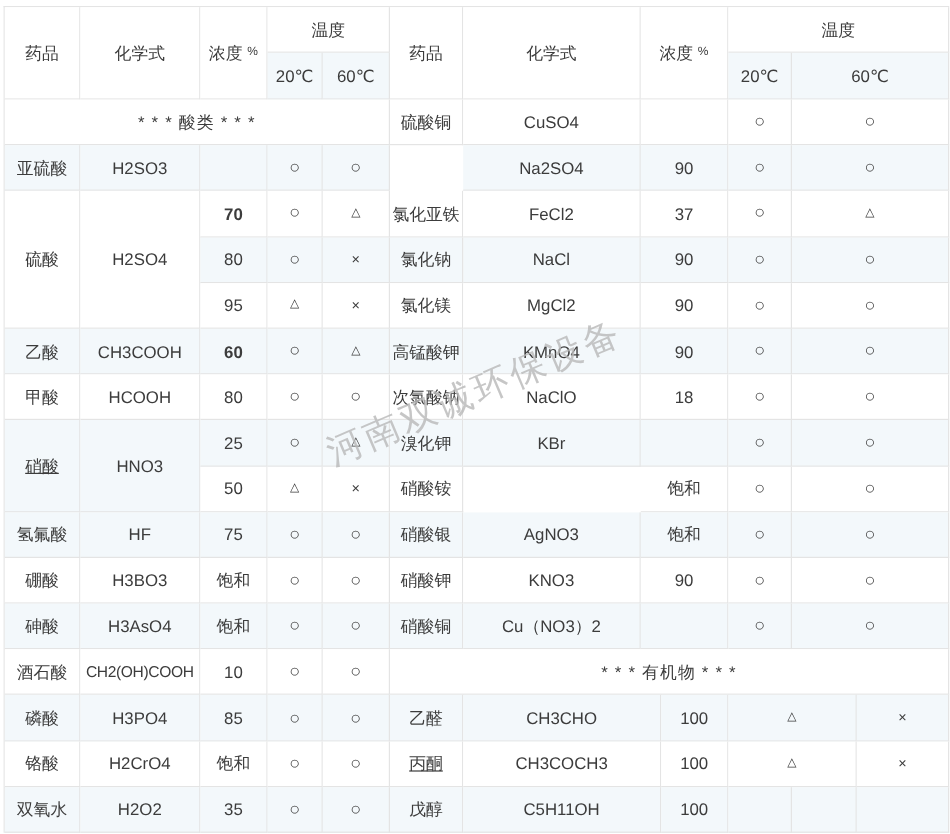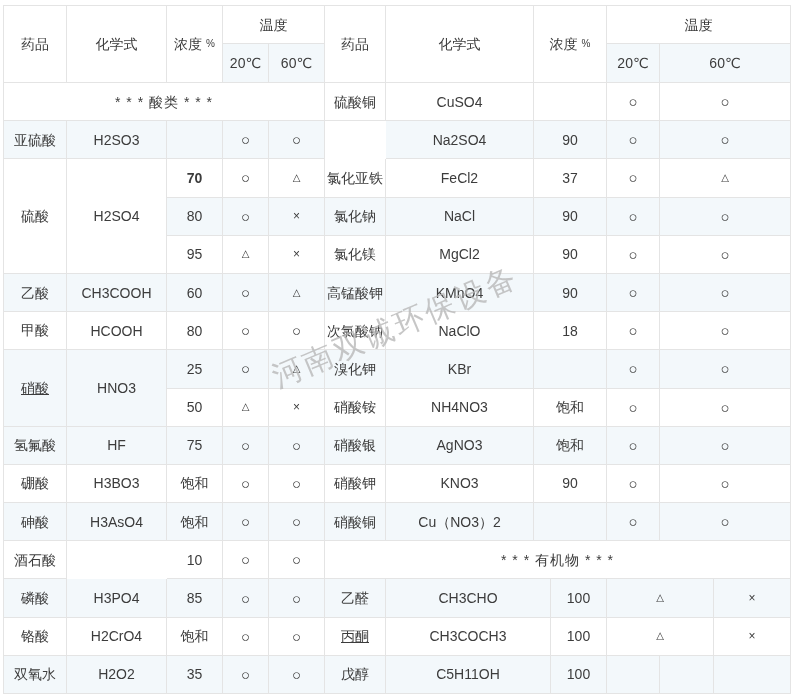--- a/index.html
+++ b/index.html
@@ -102,29 +102,29 @@
     <div class="cell" style="grid-area: 7 / 3 / span 1 / span 1;">95</div>
     <div class="cell  sym-tri" style="grid-area: 7 / 4 / span 1 / span 1;">△</div>
     <div class="cell  sym-x" style="grid-area: 7 / 5 / span 1 / span 1;">×</div>
     <div class="cell" style="grid-area: 7 / 6 / span 1 / span 1; text-align: right;">氯化镁</div>
     <div class="cell" style="grid-area: 7 / 7 / span 1 / span 1;">MgCl2</div>
     <div class="cell" style="grid-area: 7 / 8 / span 1 / span 2;">90</div>
     <div class="cell  sym-circle" style="grid-area: 7 / 10 / span 1 / span 1;">○</div>
     <div class="cell  sym-circle" style="grid-area: 7 / 11 / span 1 / span 2;">○</div>
     <div class="cell stripe" style="grid-area: 8 / 1 / span 1 / span 1;">乙酸</div>
     <div class="cell stripe" style="grid-area: 8 / 2 / span 1 / span 1;">CH3COOH</div>
-    <div class="cell stripe" style="grid-area: 8 / 3 / span 1 / span 1;">60</div>
+    <div class="cell stripe" style="grid-area: 8 / 3 / span 1 / span 1; font-weight: bold;">60</div>
     <div class="cell stripe sym-circle" style="grid-area: 8 / 4 / span 1 / span 1;">○</div>
     <div class="cell stripe sym-tri" style="grid-area: 8 / 5 / span 1 / span 1;">△</div>
     <div class="cell stripe" style="grid-area: 8 / 6 / span 1 / span 1;">高锰酸钾</div>
     <div class="cell stripe" style="grid-area: 8 / 7 / span 1 / span 1;">KMnO4</div>
     <div class="cell stripe" style="grid-area: 8 / 8 / span 1 / span 2;">90</div>
     <div class="cell stripe sym-circle" style="grid-area: 8 / 10 / span 1 / span 1;">○</div>
     <div class="cell stripe sym-circle" style="grid-area: 8 / 11 / span 1 / span 2;">○</div>
-    <div class="cell" style="grid-area: 9 / 1 / span 1 / span 1; font-family: Liberation Serif, serif;">甲酸</div>
+    <div class="cell" style="grid-area: 9 / 1 / span 1 / span 1;">甲酸</div>
     <div class="cell" style="grid-area: 9 / 2 / span 1 / span 1;">HCOOH</div>
     <div class="cell" style="grid-area: 9 / 3 / span 1 / span 1;">80</div>
     <div class="cell  sym-circle" style="grid-area: 9 / 4 / span 1 / span 1;">○</div>
     <div class="cell  sym-circle" style="grid-area: 9 / 5 / span 1 / span 1;">○</div>
     <div class="cell" style="grid-area: 9 / 6 / span 1 / span 1;">次氯酸钠</div>
     <div class="cell" style="grid-area: 9 / 7 / span 1 / span 1;">NaClO</div>
     <div class="cell" style="grid-area: 9 / 8 / span 1 / span 2;">18</div>
     <div class="cell  sym-circle" style="grid-area: 9 / 10 / span 1 / span 1;">○</div>
     <div class="cell  sym-circle" style="grid-area: 9 / 11 / span 1 / span 2;">○</div>
     <div class="cell stripe" style="grid-area: 10 / 1 / span 2 / span 1; text-decoration: underline;">硝酸</div>
@@ -134,21 +134,20 @@
     <div class="cell stripe sym-tri" style="grid-area: 10 / 5 / span 1 / span 1;">△</div>
     <div class="cell stripe" style="grid-area: 10 / 6 / span 1 / span 1;">溴化钾</div>
     <div class="cell stripe" style="grid-area: 10 / 7 / span 1 / span 1;">KBr</div>
     <div class="cell stripe" style="grid-area: 10 / 8 / span 1 / span 2;"></div>
     <div class="cell stripe sym-circle" style="grid-area: 10 / 10 / span 1 / span 1;">○</div>
     <div class="cell stripe sym-circle" style="grid-area: 10 / 11 / span 1 / span 2;">○</div>
     <div class="cell" style="grid-area: 11 / 3 / span 1 / span 1;">50</div>
     <div class="cell  sym-tri" style="grid-area: 11 / 4 / span 1 / span 1;">△</div>
     <div class="cell  sym-x" style="grid-area: 11 / 5 / span 1 / span 1;">×</div>
     <div class="cell" style="grid-area: 11 / 6 / span 1 / span 1;">硝酸铵</div>
-    <div class="cell" style="grid-area: 11 / 7 / span 1 / span 1;">NH4NO3</div>
     <div class="cell" style="grid-area: 11 / 8 / span 1 / span 2;">饱和</div>
     <div class="cell  sym-circle" style="grid-area: 11 / 10 / span 1 / span 1;">○</div>
     <div class="cell  sym-circle" style="grid-area: 11 / 11 / span 1 / span 2;">○</div>
     <div class="cell stripe" style="grid-area: 12 / 1 / span 1 / span 1;">氢氟酸</div>
     <div class="cell stripe" style="grid-area: 12 / 2 / span 1 / span 1;">HF</div>
     <div class="cell stripe" style="grid-area: 12 / 3 / span 1 / span 1;">75</div>
     <div class="cell stripe sym-circle" style="grid-area: 12 / 4 / span 1 / span 1;">○</div>
     <div class="cell stripe sym-circle" style="grid-area: 12 / 5 / span 1 / span 1;">○</div>
     <div class="cell stripe" style="grid-area: 12 / 6 / span 1 / span 1;">硝酸银</div>
     <div class="cell stripe" style="grid-area: 12 / 7 / span 1 / span 1;">AgNO3</div>
@@ -169,20 +168,21 @@
     <div class="cell stripe" style="grid-area: 14 / 2 / span 1 / span 1;">H3AsO4</div>
     <div class="cell stripe" style="grid-area: 14 / 3 / span 1 / span 1;">饱和</div>
     <div class="cell stripe sym-circle" style="grid-area: 14 / 4 / span 1 / span 1;">○</div>
     <div class="cell stripe sym-circle" style="grid-area: 14 / 5 / span 1 / span 1;">○</div>
     <div class="cell stripe" style="grid-area: 14 / 6 / span 1 / span 1;">硝酸铜</div>
     <div class="cell stripe" style="grid-area: 14 / 7 / span 1 / span 1;">Cu（NO3）2</div>
     <div class="cell stripe" style="grid-area: 14 / 8 / span 1 / span 2;"></div>
     <div class="cell stripe sym-circle" style="grid-area: 14 / 10 / span 1 / span 1;">○</div>
     <div class="cell stripe sym-circle" style="grid-area: 14 / 11 / span 1 / span 2;">○</div>
     <div class="cell" style="grid-area: 15 / 1 / span 1 / span 1;">酒石酸</div>
+    <div class="cell  tight" style="grid-area: 15 / 2 / span 1 / span 1;">CH2(OH)COOH</div>
     <div class="cell" style="grid-area: 15 / 3 / span 1 / span 1;">10</div>
     <div class="cell  sym-circle" style="grid-area: 15 / 4 / span 1 / span 1;">○</div>
     <div class="cell  sym-circle" style="grid-area: 15 / 5 / span 1 / span 1;">○</div>
     <div class="cell section-title " style="grid-area: 15 / 6 / span 1 / span 7;">* * * 有机物 * * *</div>
     <div class="cell stripe" style="grid-area: 16 / 1 / span 1 / span 1;">磷酸</div>
     <div class="cell stripe" style="grid-area: 16 / 2 / span 1 / span 1;">H3PO4</div>
     <div class="cell stripe" style="grid-area: 16 / 3 / span 1 / span 1;">85</div>
     <div class="cell stripe sym-circle" style="grid-area: 16 / 4 / span 1 / span 1;">○</div>
     <div class="cell stripe sym-circle" style="grid-area: 16 / 5 / span 1 / span 1;">○</div>
     <div class="cell stripe" style="grid-area: 16 / 6 / span 1 / span 1;">乙醛</div>

